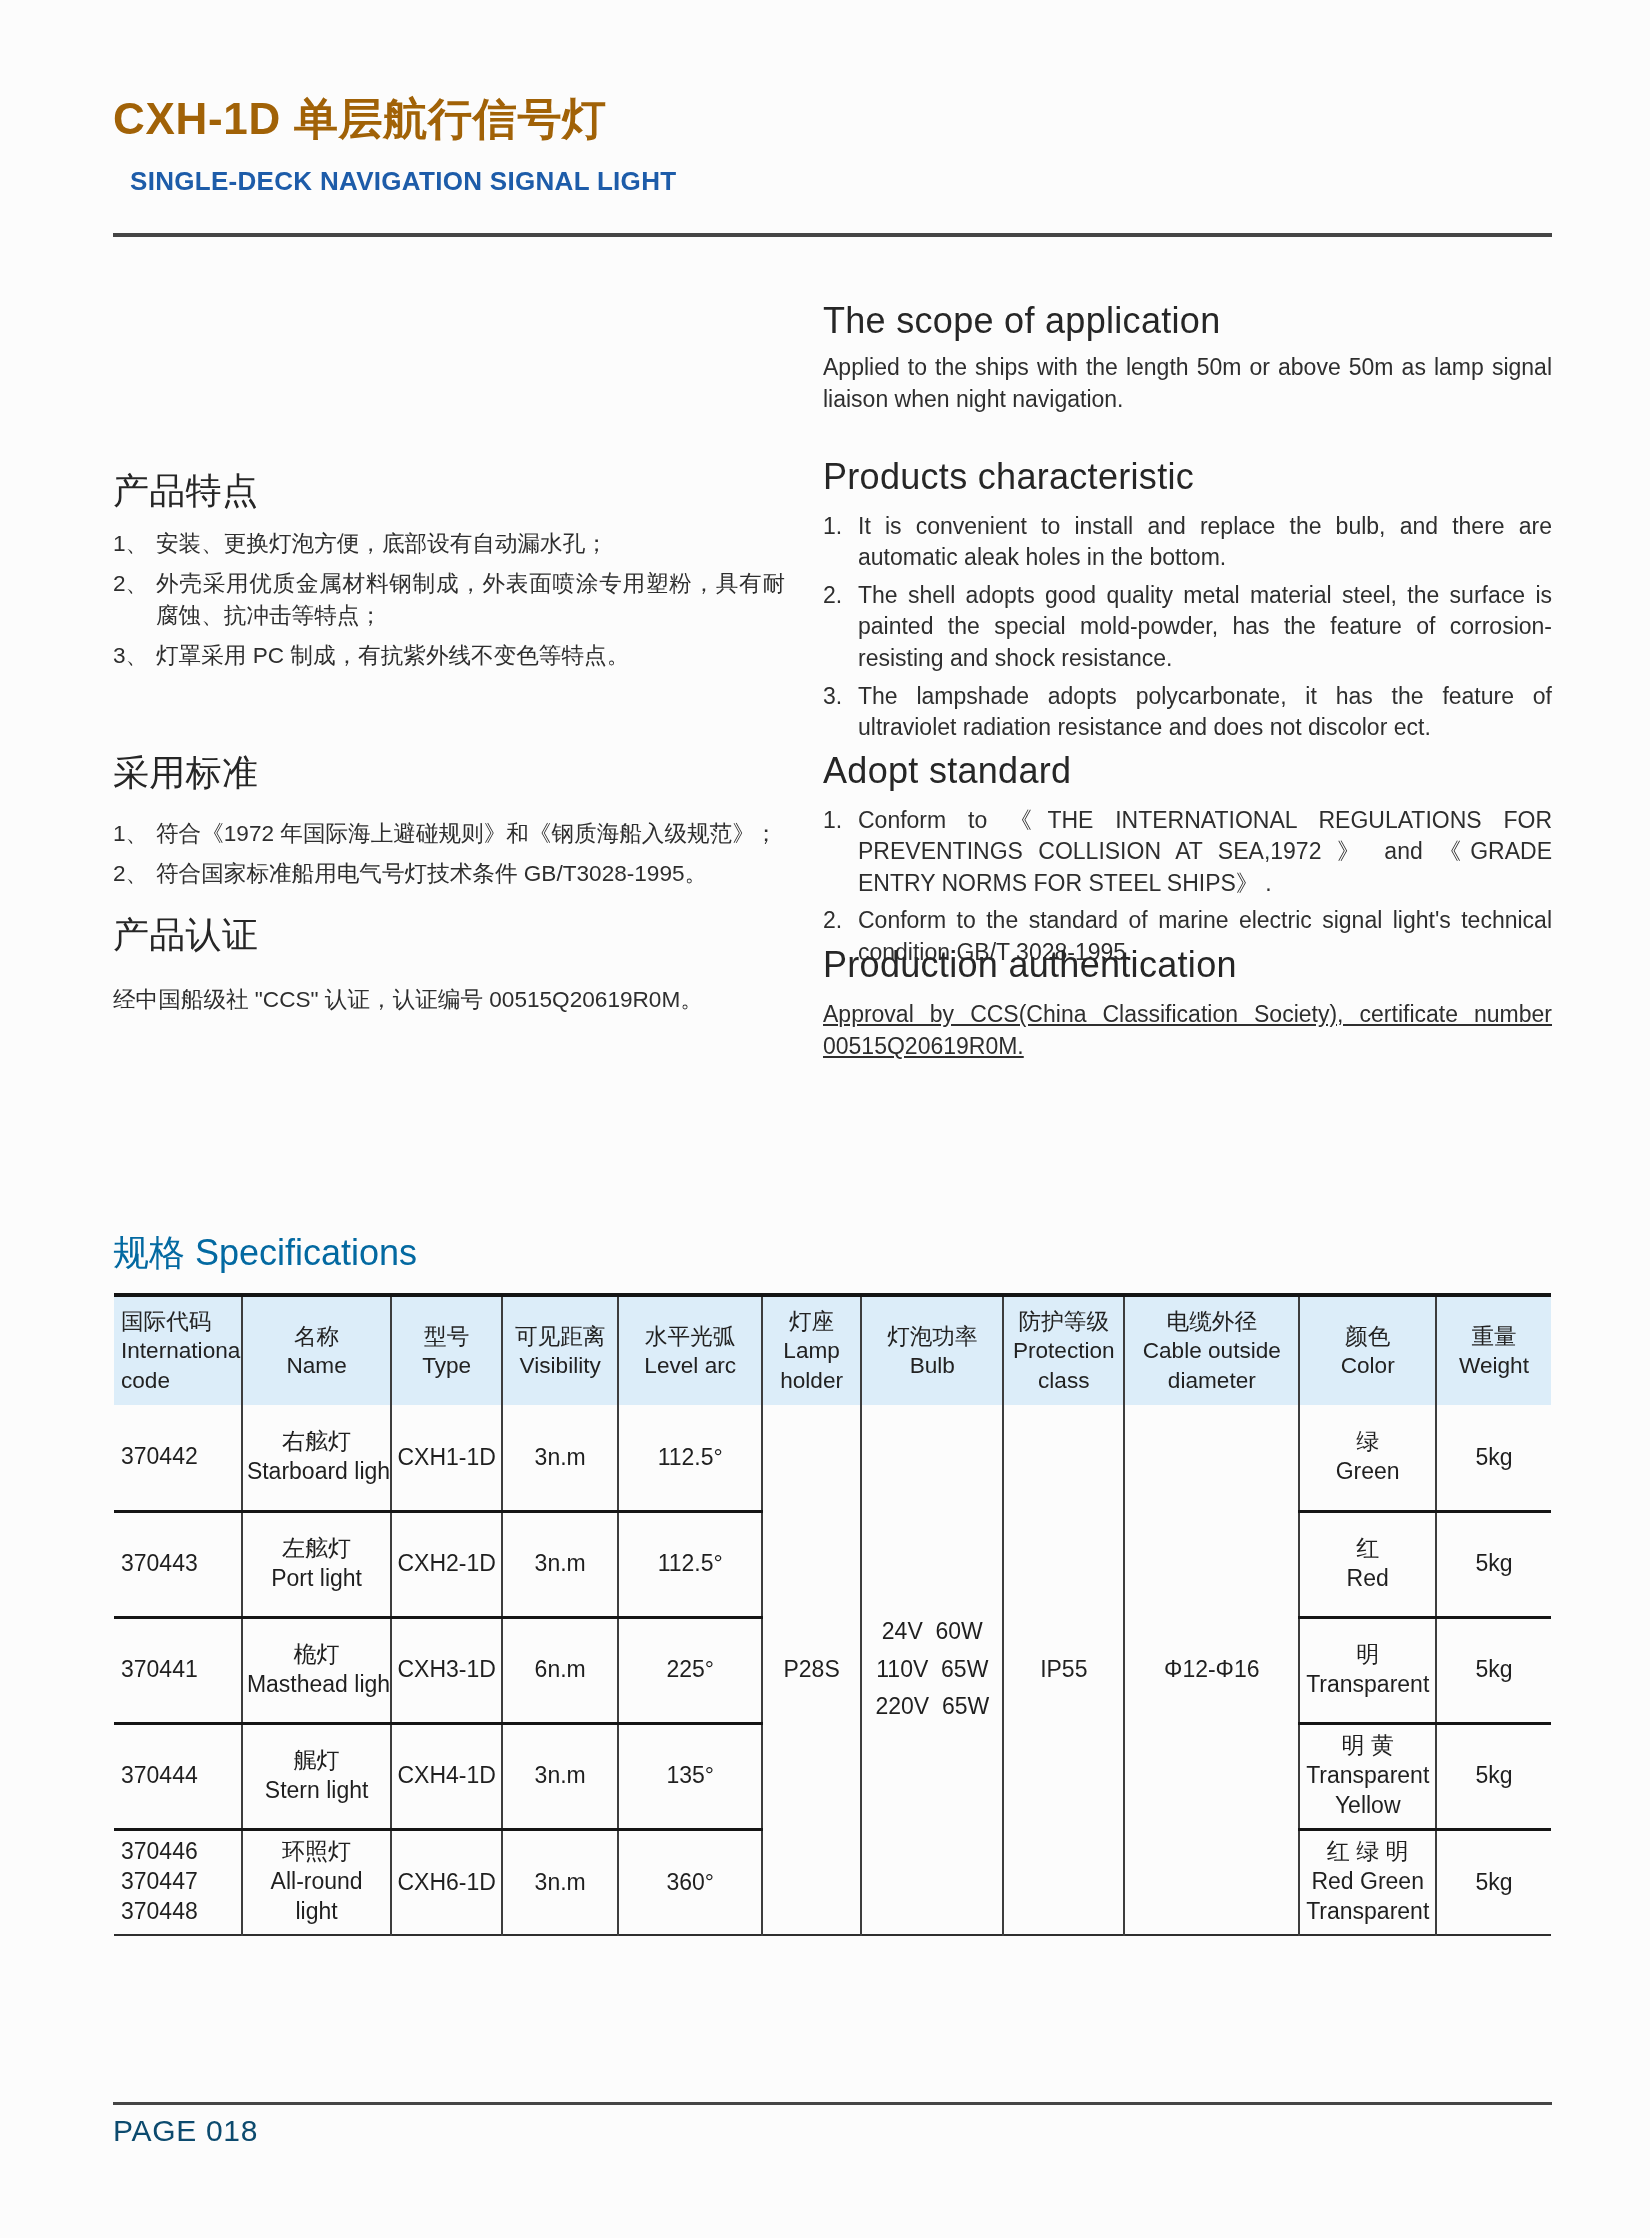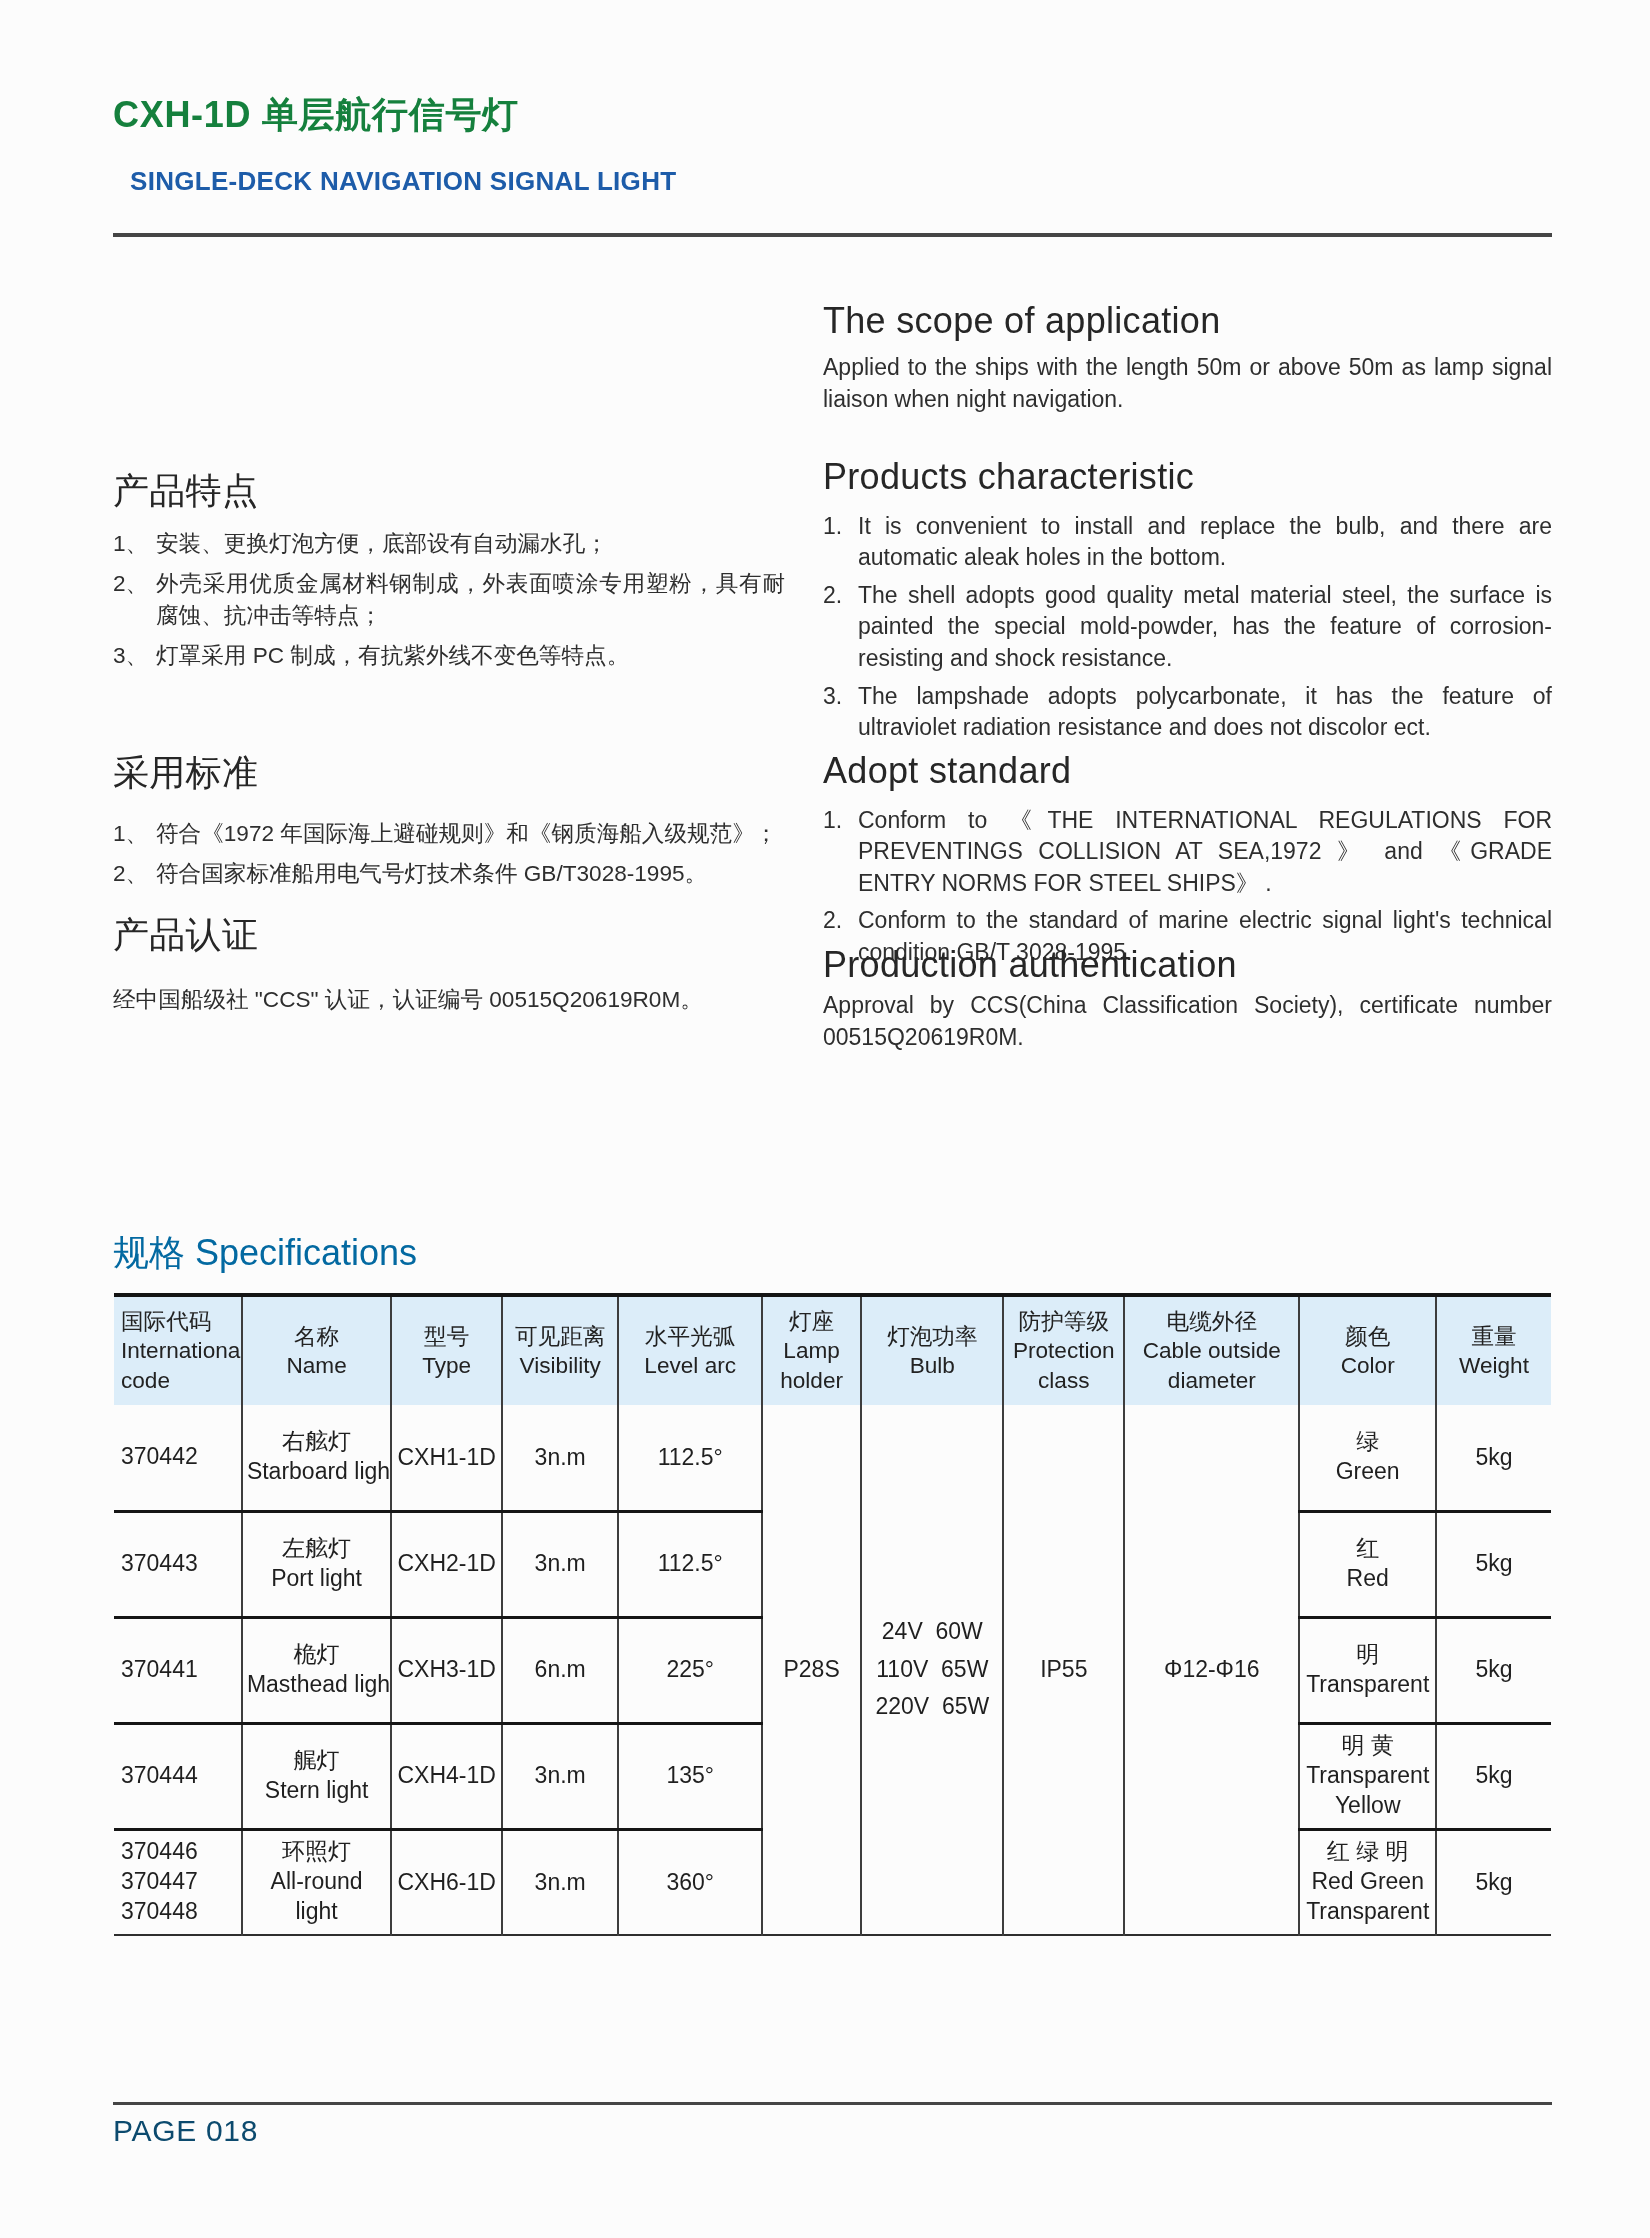--- a/index.html
+++ b/index.html
@@ -8,21 +8,21 @@
     position:relative;
     width:1650px; height:2239px;
     background:#fcfcfc;
     font-family:"Liberation Sans","DejaVu Sans",sans-serif;
     color:#222;
     overflow:hidden;
   }
   
   .doc-title {
     position:absolute; left:113px; top:93px; width:1439px;
-    font-size:36px; font-weight:700; color:#15803d; letter-spacing:0.7px;
+    font-size:44px; font-weight:700; color:#a16207; letter-spacing:0.7px;
     line-height:1.2;
   }
   .doc-subtitle {
     position:absolute; left:130px; top:166px; width:1439px;
     font-size:26px; font-weight:700; color:#1d5ca9; letter-spacing:0.3px;
   }
   .rule { position:absolute; left:113px; width:1439px; background:#454545; }
   .top-rule { top:233px; height:4px; }
   .footer-rule { top:2102px; height:3.3px; }
   
@@ -161,21 +161,21 @@
     </div>
   </section>
 
   <section class="sec left" style="top:912px;">
     <h2>产品认证</h2>
     <p class="body" style="margin-top:27px;">经中国船级社 "CCS" 认证，认证编号 00515Q20619R0M。</p>
   </section>
 
   <section class="sec right" style="top:942px;">
     <h2>Production authentication</h2>
-    <p class="body" style="margin-top:3px;">Approval by CCS(China Classification Society), certificate number 00515Q20619R0M.</p>
+    <p class="body" style="margin-top:12px;text-decoration:underline;">Approval by CCS(China Classification Society), certificate number 00515Q20619R0M.</p>
   </section>
 
   <h2 class="specs-heading">规格 Specifications</h2>
 
   <table class="t-spec">
     <colgroup>
       <col style="width:8.9%">
         <col style="width:10.4%">
         <col style="width:7.7%">
       <col style="width:8.1%">

